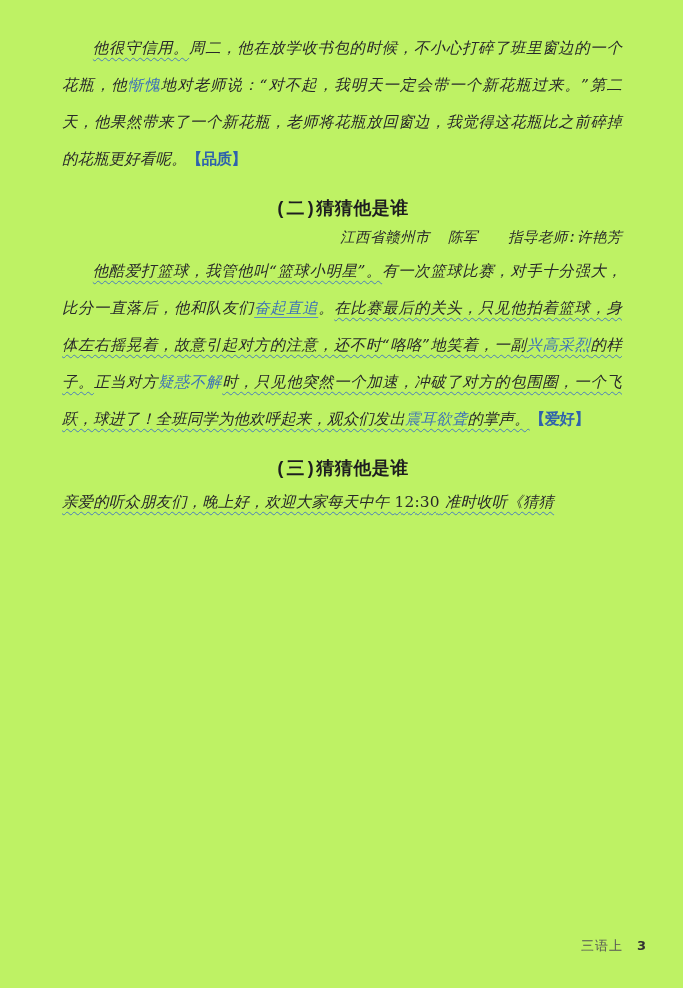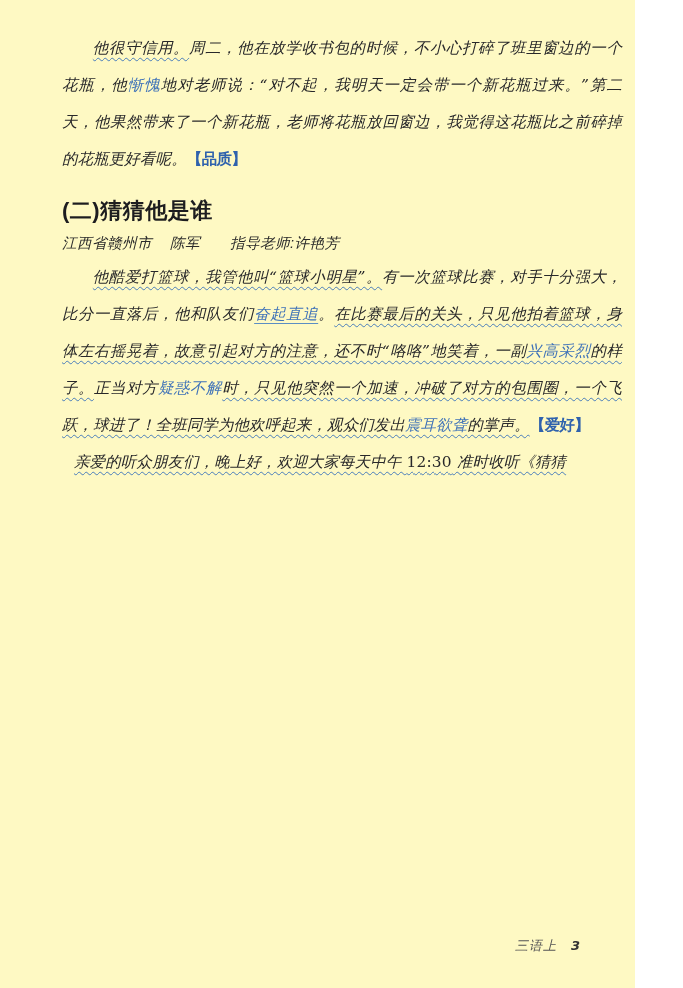--- a/index.html
+++ b/index.html
@@ -2,23 +2,23 @@
 <html><head>
 <meta charset="utf-8">
 <style>
   html, body {
     margin: 0;
     padding: 0;
     background: #ffffff;
   }
   .page {
     position: relative;
-    width: 635px;
+    width: 683px;
     height: 988px;
-    background: #fef9c3;
+    background: #bef264;
     overflow: hidden;
     font-family: "DejaVu Serif", serif;
     color: #2a2a2a;
   }
   .content {
     position: absolute;
     left: 62px;
     top: 30px;
     width: 560px;
   }
@@ -29,37 +29,38 @@
     font-size: 15.4px;
     line-height: 37px;
     text-align: justify;
     text-justify: inter-character;
     letter-spacing: 0.2px;
     color: #28282a;
     margin: 0;
     text-indent: 2em;
     font-style: italic;
   }
-  .para.noindent { text-indent: 0; margin-left: 12px; }
+  .para.noindent { text-indent: 0; }
 
   
   .sec-title {
-    font-family: Liberation Sans, sans-serif;
+    font-family: Liberation Mono, monospace;
     font-weight: bold;
-    font-size: 22px;
+    font-size: 18px;
+    text-align: center;
     color: #1d1d1f;
     letter-spacing: 0.5px;
     margin: 18px 0 4px 0;
     font-style: normal;
     text-indent: 0;
   }
   .byline {
-    font-family: Liberation Sans, sans-serif;
+    font-family: Liberation Mono, monospace;
     font-size: 14.6px;
-    text-align: left;
+    text-align: right;
     color: #2a2a2a;
     margin: 8px 0 6px 0;
     font-style: italic;
     text-indent: 0;
     letter-spacing: 0.4px;
   }
   .byline .gap { display: inline-block; width: 18px; }
   .byline .gap-lg { display: inline-block; width: 30px; }
 
   
@@ -86,28 +87,27 @@
     text-decoration: underline;
     text-decoration-style: solid;
     text-decoration-color: #5b8ec4;
     text-decoration-thickness: 1px;
     text-underline-offset: 4px;
   }
 
   
   .footer {
     position: absolute;
-    right: 54px;
+    right: 36px;
     bottom: 33px;
     font-family: "DejaVu Serif", "Liberation Serif", serif;
     font-size: 13px;
     color: #555;
     letter-spacing: 1px;
     white-space: nowrap;
-    font-style: italic;
   }
   .footer .pageno {
     margin-left: 14px;
     font-family: "DejaVu Sans", "Liberation Sans", sans-serif;
     font-weight: bold;
     color: #333;
   }
   .num { font-style: normal; font-family: "DejaVu Serif", serif; }
 </style>
 </head>
@@ -121,20 +121,21 @@
 
     <h2 class="sec-title">(二)猜猜他是谁</h2>
 
     <p class="byline"><span>江西省赣州市</span><span class="gap"></span><span>陈军</span><span class="gap-lg"></span><span>指导老师:</span><span>许艳芳</span></p>
 
 
 
     <p class="para"><span class="wavy">他酷爱打篮球，我管他叫“篮球小明星”。</span><span>有一次篮球比赛，对手十分强大，比分一直落后，他和队友们</span><span class="kw uline">奋起直追</span><span>。</span><span class="wavy">在比赛最后的关头，只见他拍着篮球，身体左右摇晃着，故意引起对方的注意，还不时“咯咯”地笑着，一副</span><span class="kw wavy">兴高采烈</span><span class="wavy">的样子。</span><span>正当对方</span><span class="kw">疑惑不解</span><span class="wavy">时，只见他突然一个加速，冲破了对方的包围圈，一个飞跃，球进了！全班同学为他欢呼起来，观众们发出</span><span class="kw wavy">震耳欲聋</span><span class="wavy">的掌声。</span><span class="tag">【爱好】</span></p>
 
 
+    <h2 class="sec-title">(三)猜猜他是谁</h2>
 
 
     <p class="para noindent"><span class="wavy"><span>亲爱的听众朋友们，晚上好，欢迎大家每天中午 </span><span class="num">12:30</span><span> 准时收听《猜猜</span></span></p>
 
   </div>
 
   <div class="footer">
     <span>三语上</span><span class="pageno">3</span>
   </div>
 </div>

